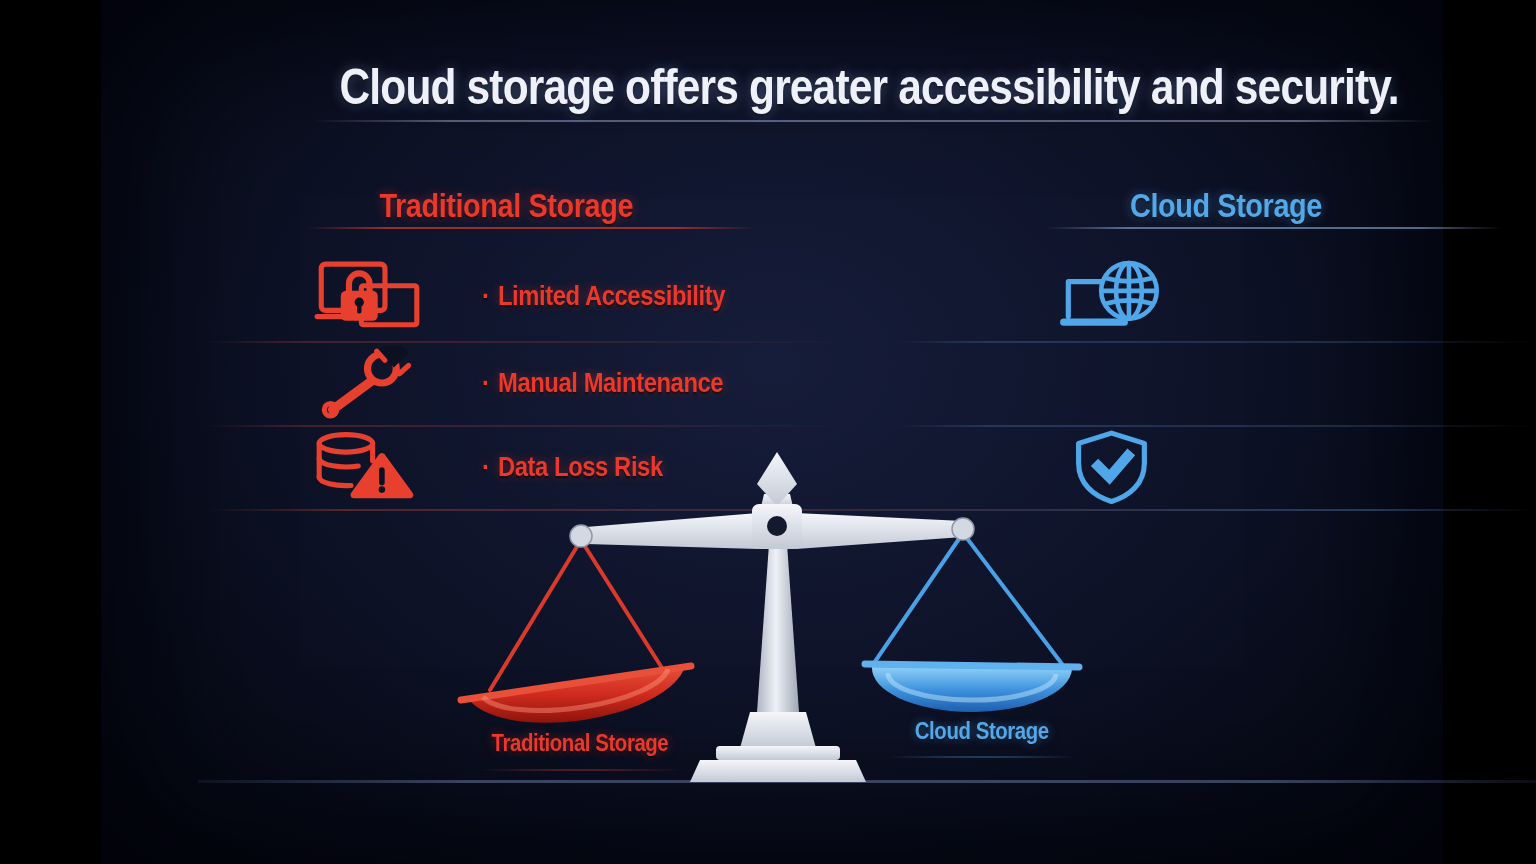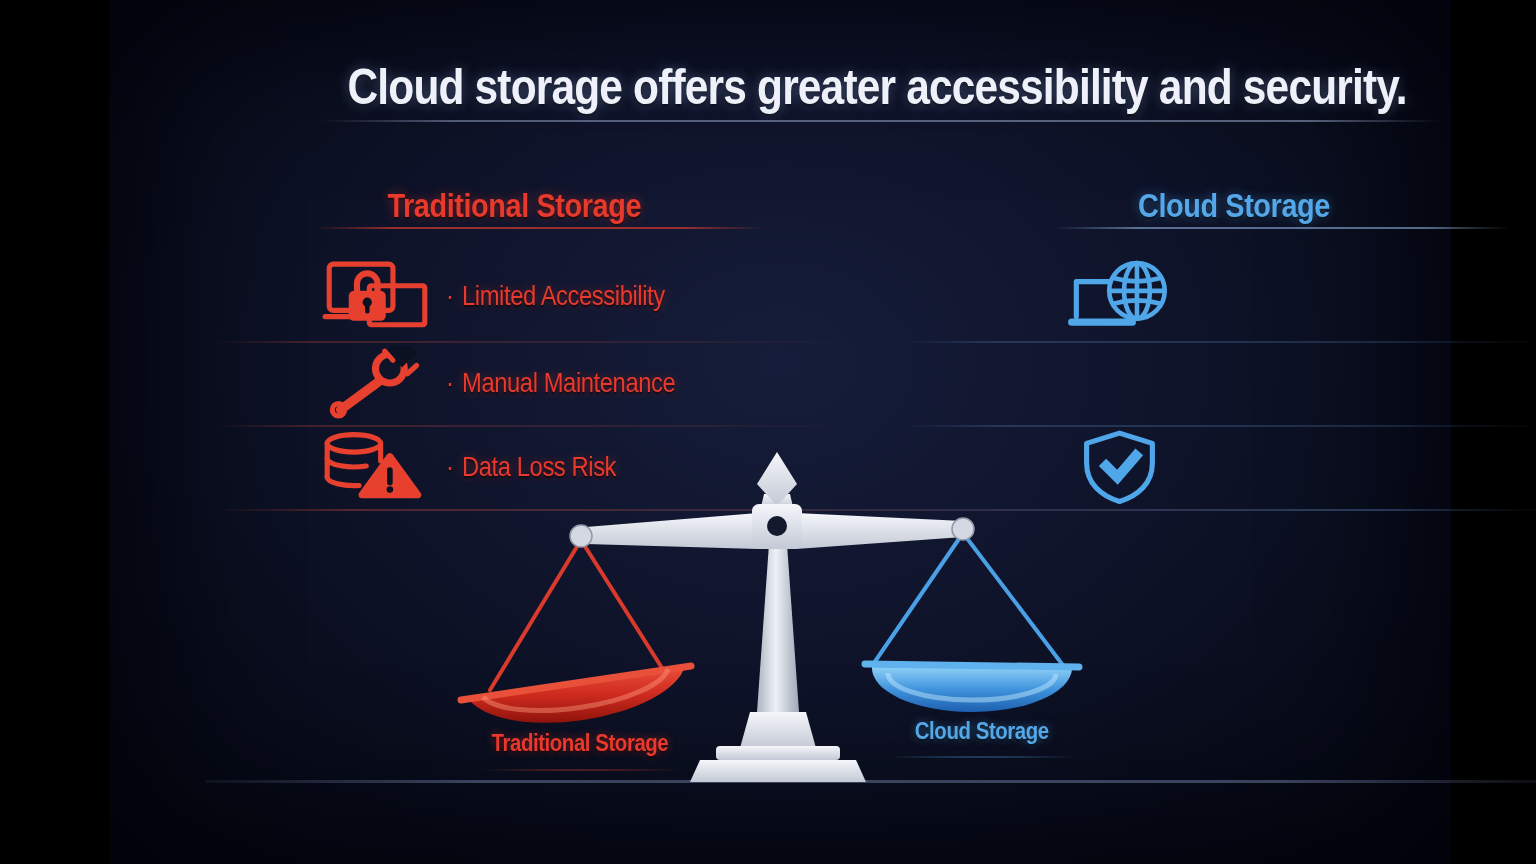--- a/index.html
+++ b/index.html
@@ -1,19 +1,19 @@
 <!DOCTYPE html>
 <html><head>
 <meta charset="utf-8">
 <style>
   * { margin:0; padding:0; box-sizing:border-box; }
   html,body { width:1536px; height:864px; background:#000; overflow:hidden;
               font-family:"Liberation Sans", sans-serif; }
   #frame { position:relative; width:1536px; height:864px; background:#000; }
-  #stage { position:absolute; left:109px; top:0; width:1342px; height:864px;
+  #stage { position:absolute; left:101px; top:0; width:1342px; height:864px;
            background: radial-gradient(ellipse at 50% 42%, #161d3a 0%, #0e1329 45%, #070b18 78%, #04060f 100%);
            box-shadow: inset 0 0 140px 30px rgba(0,0,8,.75); }
   .cond { display:inline-block; transform:scaleX(.85); transform-origin:center; white-space:nowrap; }
   .cond-l { display:inline-block; transform:scaleX(.85); transform-origin:left center; white-space:nowrap; }
 
   .title { position:absolute; left:97px; top:58px; width:1342px; text-align:center;
            font-size:50px; font-weight:700; color:#eef1f9; letter-spacing:-1px;
            text-shadow:0 0 14px rgba(170,195,255,.35), 0 2px 3px rgba(0,0,0,.8); }
   .title-rule { position:absolute; left:210px; top:120px; width:1122px; height:2px;
            background:linear-gradient(90deg, transparent, rgba(185,200,235,.40) 12%, rgba(185,200,235,.45) 88%, transparent); }
@@ -26,21 +26,21 @@
   .heading-rule.red  { left:205px; width:450px;
         background:linear-gradient(90deg, transparent, rgba(200,55,45,.75) 18%, rgba(200,55,45,.75) 82%, transparent); }
   .heading-rule.blue { left:945px; width:455px;
         background:linear-gradient(90deg, transparent, rgba(150,185,230,.55) 18%, rgba(150,185,230,.55) 82%, transparent); }
 
   .row { position:absolute; display:flex; align-items:center; gap:16px; height:74px; }
   .row.left  { left:213px; }
   .row.right { left:957px; }
   .r1 { top:259px; } .r2 { top:346px; } .r3 { top:430px;justify-content:flex-end; }
   .icon-box { width:108px; height:74px; display:flex; align-items:center; justify-content:center; flex:0 0 auto; }
-  .item-text { font-size:28px; font-weight:400; letter-spacing:-.5px; display:flex; align-items:center; }
+  .item-text { font-size:28px; font-weight:700; letter-spacing:-.5px; display:flex; align-items:center;margin-left:44px; }
   .row.left  .item-text { color:#e8392d; text-shadow:0 0 10px rgba(232,57,45,.4), 0 2px 2px rgba(0,0,0,.7); }
   .row.right .item-text { color:#54a7e8; text-shadow:0 0 10px rgba(84,167,232,.4), 0 2px 2px rgba(0,0,0,.7); }
   .bullet { margin-right:10px; }
 
   .divider { position:absolute; height:1.6px; }
   .divider.left-col  { left:105px; width:640px;
         background:linear-gradient(90deg, transparent, rgba(195,70,60,.30) 15%, rgba(140,60,70,.22) 70%, transparent); }
   .divider.right-col { left:795px; width:638px;
         background:linear-gradient(90deg, transparent, rgba(95,140,200,.28) 15%, rgba(95,140,200,.22) 75%, transparent); }
   .d1 { top:341px; } .d2 { top:425px; }

